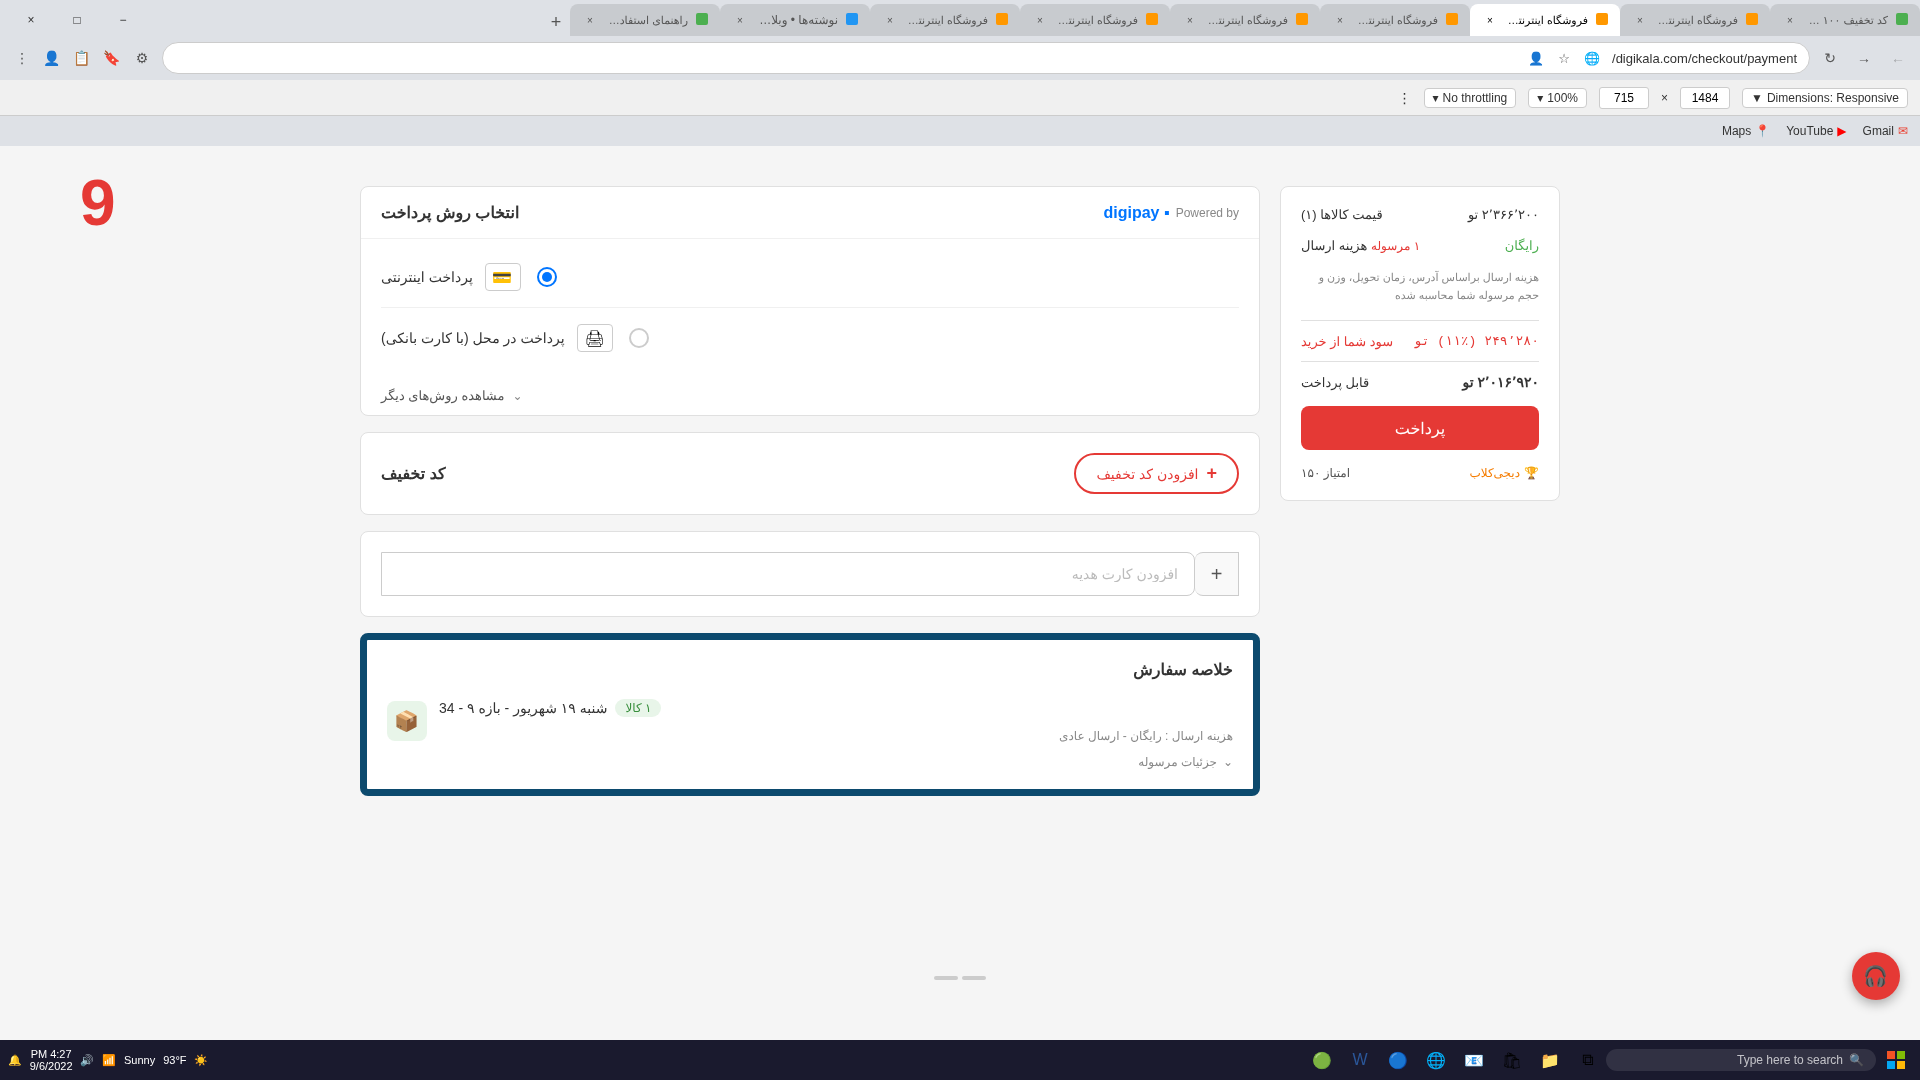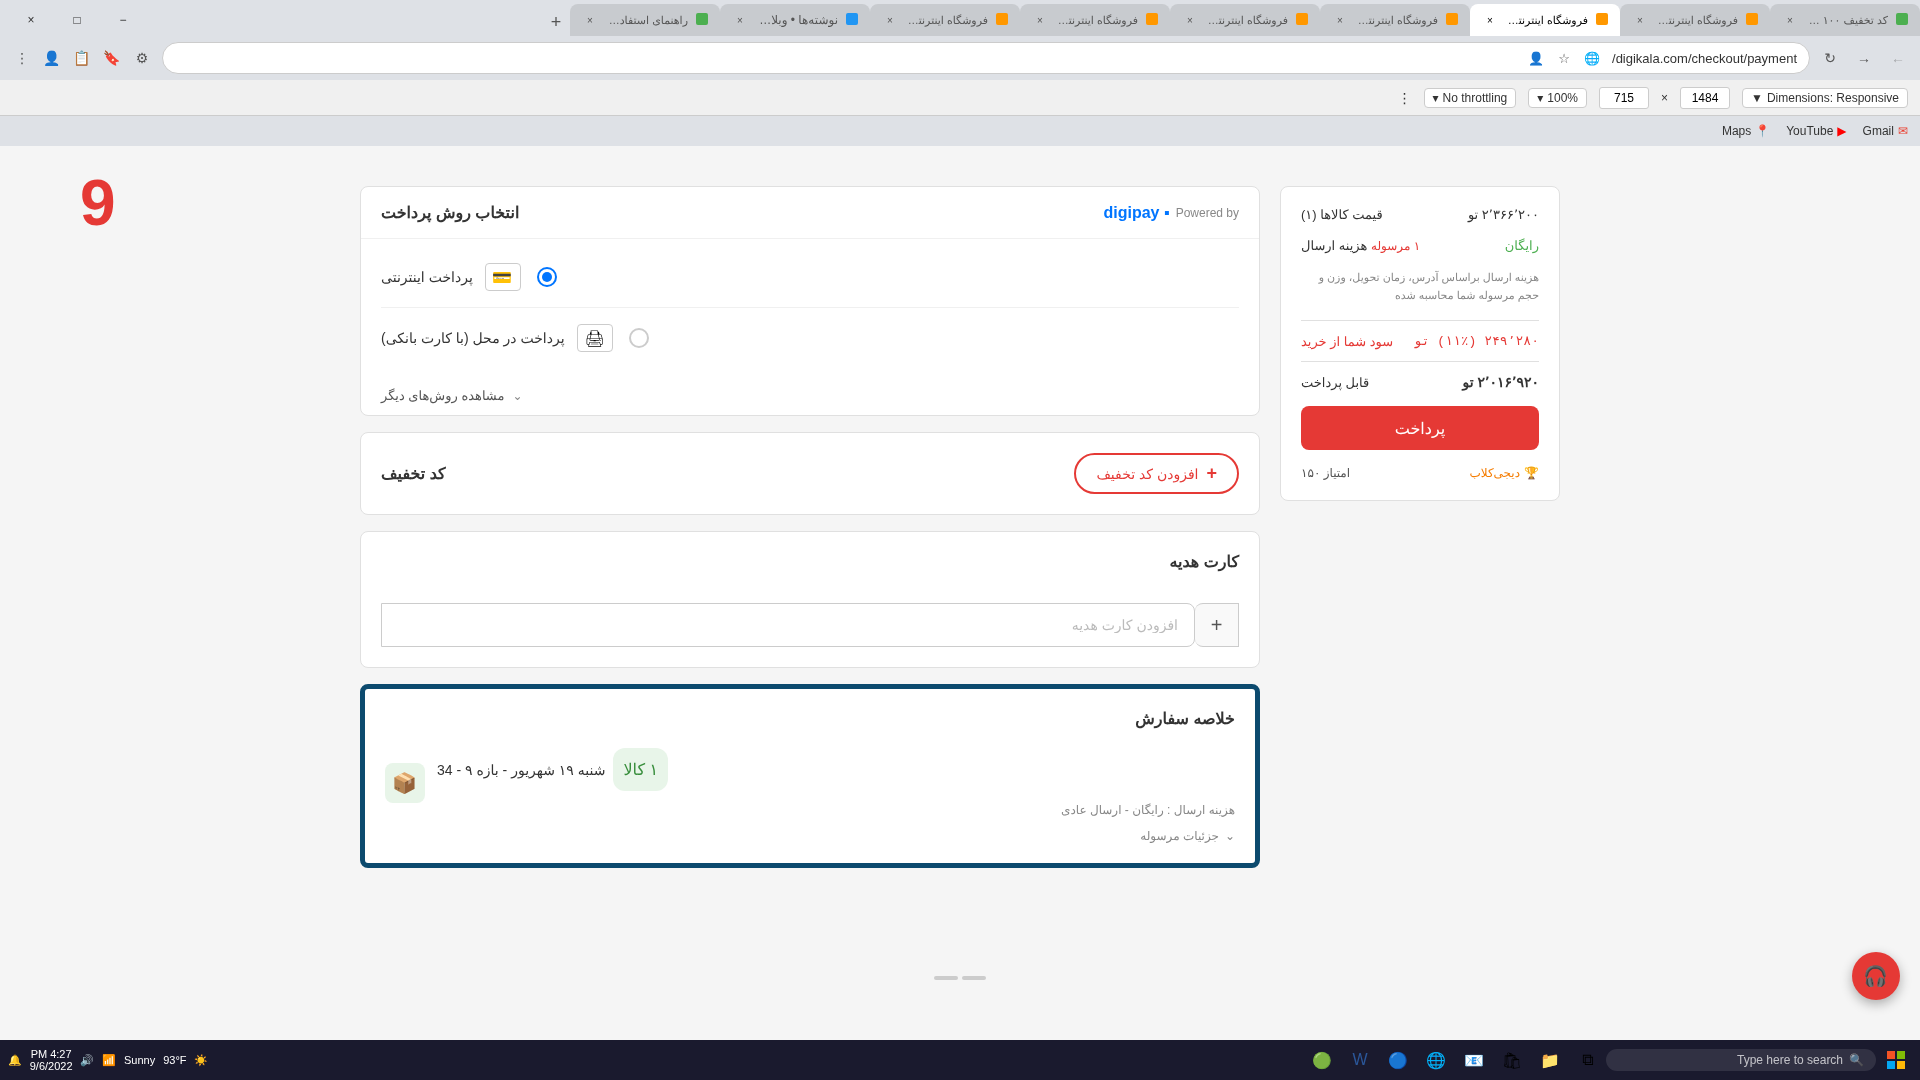--- a/index.html
+++ b/index.html
@@ -192,32 +192,32 @@
     }
     .gift-input::placeholder { color: #bbb; }
     .gift-add-btn {
       width: 44px; height: 44px; border: 1px solid #ccc; border-left: none;
       border-radius: 8px 0 0 8px; background: #f9f9f9; cursor: pointer;
       display: flex; align-items: center; justify-content: center; font-size: 20px; color: #555;
     }
 
     
     .order-panel {
-      background: #fff; border-radius: 8px; border: 5px solid #0c4a6e; padding: 20px;
+      background: #fff; border-radius: 8px; border: 7px solid #0c4a6e; padding: 20px;
     }
     .order-panel-header { font-size: 16px; font-weight: bold; color: #333; text-align: right; margin-bottom: 20px; }
     .order-item { display: flex; justify-content: flex-end; align-items: center; gap: 12px; }
     .order-item-icon {
       width: 40px; height: 40px; background: #e8f5e9; border-radius: 8px;
       display: flex; align-items: center; justify-content: center; font-size: 20px;
     }
     .order-item-date { font-size: 14px; color: #333; font-weight: 500; }
     .order-item-badge {
-      background: #e8f5e9; color: #388e3c; padding: 12px 10px; border-radius: 12px;
-      font-size: 16px; margin-right: 8px;
+      background: #e8f5e9; color: #388e3c; padding: 2px 10px; border-radius: 12px;
+      font-size: 12px; margin-right: 8px;
     }
     .order-item-shipping { font-size: 12px; color: #888; margin-top: 12px; }
     .details-toggle {
       display: flex; align-items: center; gap: 6px; color: #888; font-size: 12px;
       cursor: pointer; margin-top: 12px;
     }
     .scroll-indicator {
       position: absolute; bottom: 60px; left: 50%; transform: translateX(-50%);
       display: flex; gap: 4px;
     }
@@ -452,23 +452,20 @@
           <div style="display:flex; align-items:center;">
             <button class="add-discount-btn" style="border-radius:24px; position:relative;">
               <span class="plus-icon">+</span>
               <span>افزودن کد تخفیف</span>
             </button>
           </div>
           <h3 style="font-size:16px; font-weight:bold; color:#333;">کد تخفیف</h3>
         </div>
 
         <div class="gift-panel">
-          <div class="panel-header" style="border-bottom:none; padding:0 0 16px 0;">
-            <h3 class="gift-header">کارت هدیه</h3>
-          </div>
           <div class="gift-input-row">
             <button class="gift-add-btn">+</button>
             <input class="gift-input" placeholder="افزودن کارت هدیه" style="">
           </div>
         </div>
 
         <div class="order-panel">
           <h3 class="order-panel-header">خلاصه سفارش</h3>
           <div class="order-item">
             <div style="flex:1; text-align:right;">

